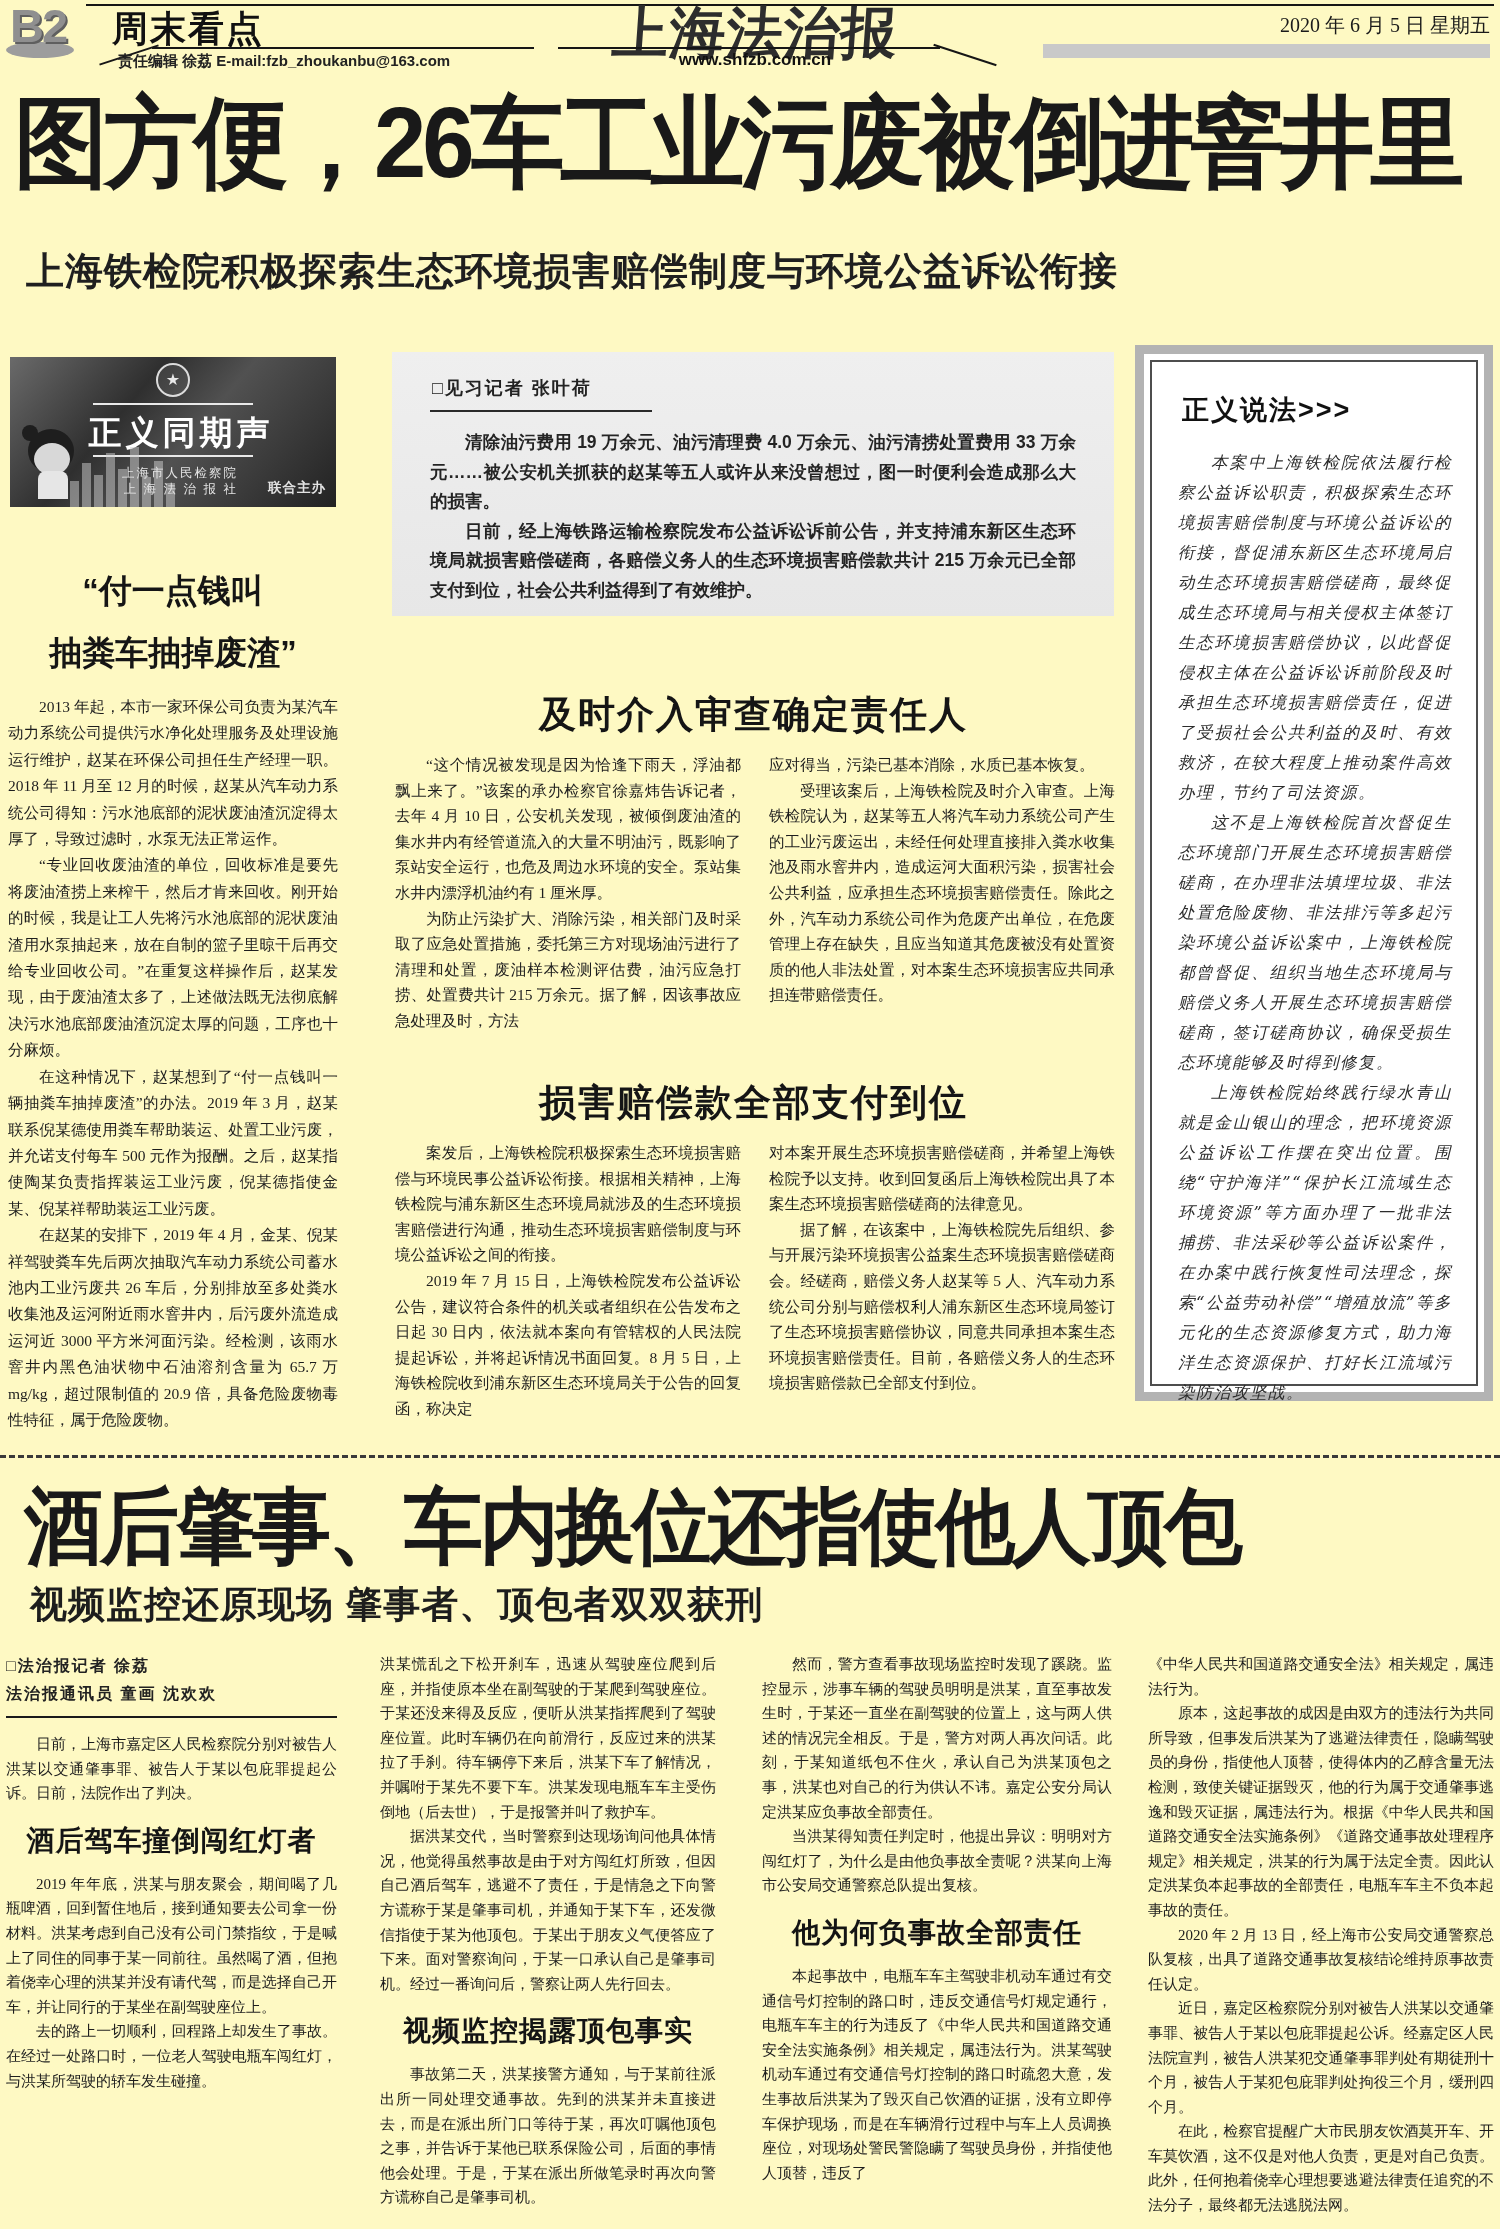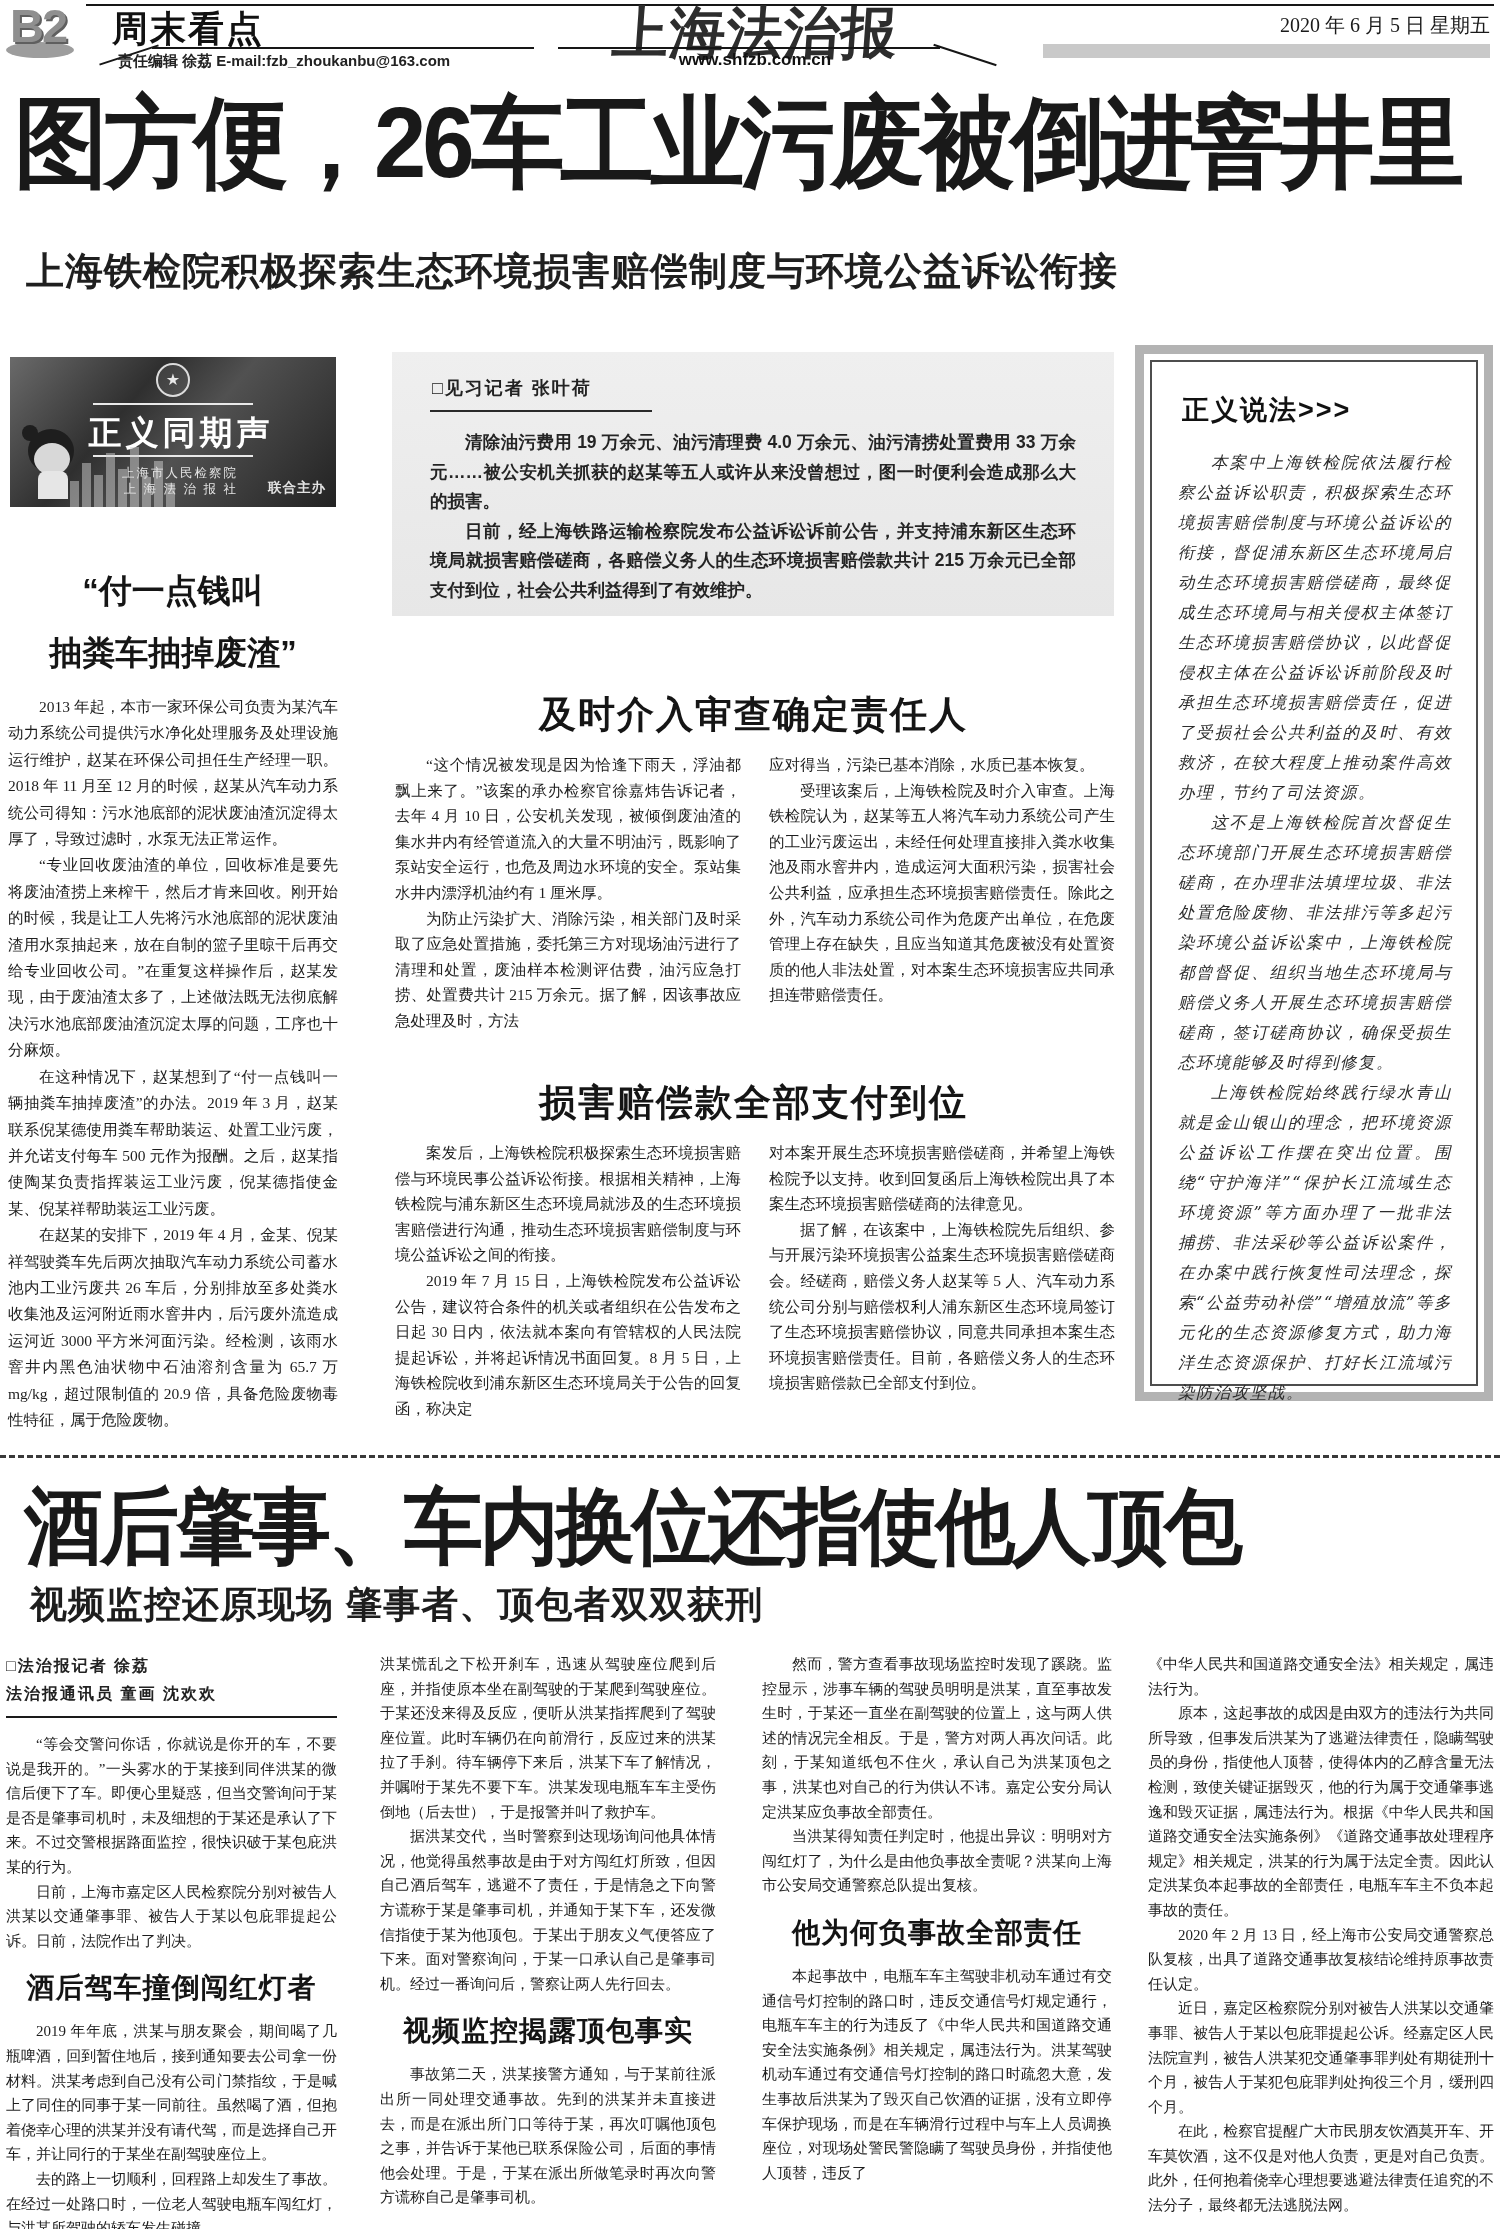--- a/index.html
+++ b/index.html
@@ -1,19 +1,19 @@
 <!DOCTYPE html>
 <html><head>
 <meta charset="utf-8">
 <style>
   * { margin:0; padding:0; box-sizing:border-box; }
   html,body { background:#9a9a9a; }
   .page {
     position:relative; width:1500px; height:2229px; margin:0 auto;
-    background:#ffffff; color:#1c1c1c; overflow:hidden;
+    background:#fef9c3; color:#1c1c1c; overflow:hidden;
     font-family:"Liberation Serif","DejaVu Serif",serif;
   }
   .abs { position:absolute; }
   .hei { font-family:"Liberation Sans","DejaVu Sans",sans-serif; }
 
   
   .top-rule { top:4px; left:86px; width:1408px; height:2px; background:#161616; }
   .b2-ellipse { top:42px; left:6px; width:68px; height:16px; border-radius:50%; background:#9d9d9d; }
   .b2 { top:-2px; left:10px; font-weight:900; color:#8f8f8f; text-shadow:2px 2px 0 #5f5f5f; font-size:47px; letter-spacing:-2px; }
   .section-name { top:5px; left:112px; font-size:36px; font-weight:900; letter-spacing:2px; color:#111; }
@@ -205,21 +205,20 @@
   <div class="abs dashed"></div>
 
   <div class="abs headline2 hei">酒后肇事、车内换位还指使他人顶包</div>
   <div class="abs subtitle2 hei">视频监控还原现场 肇事者、顶包者双双获刑</div>
 
   <div class="abs a2col a2c1 bodytxt">
     <div class="byline">□法治报记者 徐荔</div>
     <div class="byline">法治报通讯员 童画 沈欢欢</div>
     <div class="byline-rule"></div>
     <div>
-        <p>“等会交警问你话，你就说是你开的车，不要说是我开的。”一头雾水的于某接到同伴洪某的微信后便下了车。即便心里疑惑，但当交警询问于某是否是肇事司机时，未及细想的于某还是承认了下来。不过交警根据路面监控，很快识破于某包庇洪某的行为。</p>
         <p>日前，上海市嘉定区人民检察院分别对被告人洪某以交通肇事罪、被告人于某以包庇罪提起公诉。日前，法院作出了判决。</p>
       </div>
     <div class="colhead">酒后驾车撞倒闯红灯者</div>
     <div>
         <p>2019 年年底，洪某与朋友聚会，期间喝了几瓶啤酒，回到暂住地后，接到通知要去公司拿一份材料。洪某考虑到自己没有公司门禁指纹，于是喊上了同住的同事于某一同前往。虽然喝了酒，但抱着侥幸心理的洪某并没有请代驾，而是选择自己开车，并让同行的于某坐在副驾驶座位上。</p>
         <p>去的路上一切顺利，回程路上却发生了事故。在经过一处路口时，一位老人驾驶电瓶车闯红灯，与洪某所驾驶的轿车发生碰撞。</p>
       </div>
   </div>
 
   <div class="abs a2col a2c2 bodytxt">

